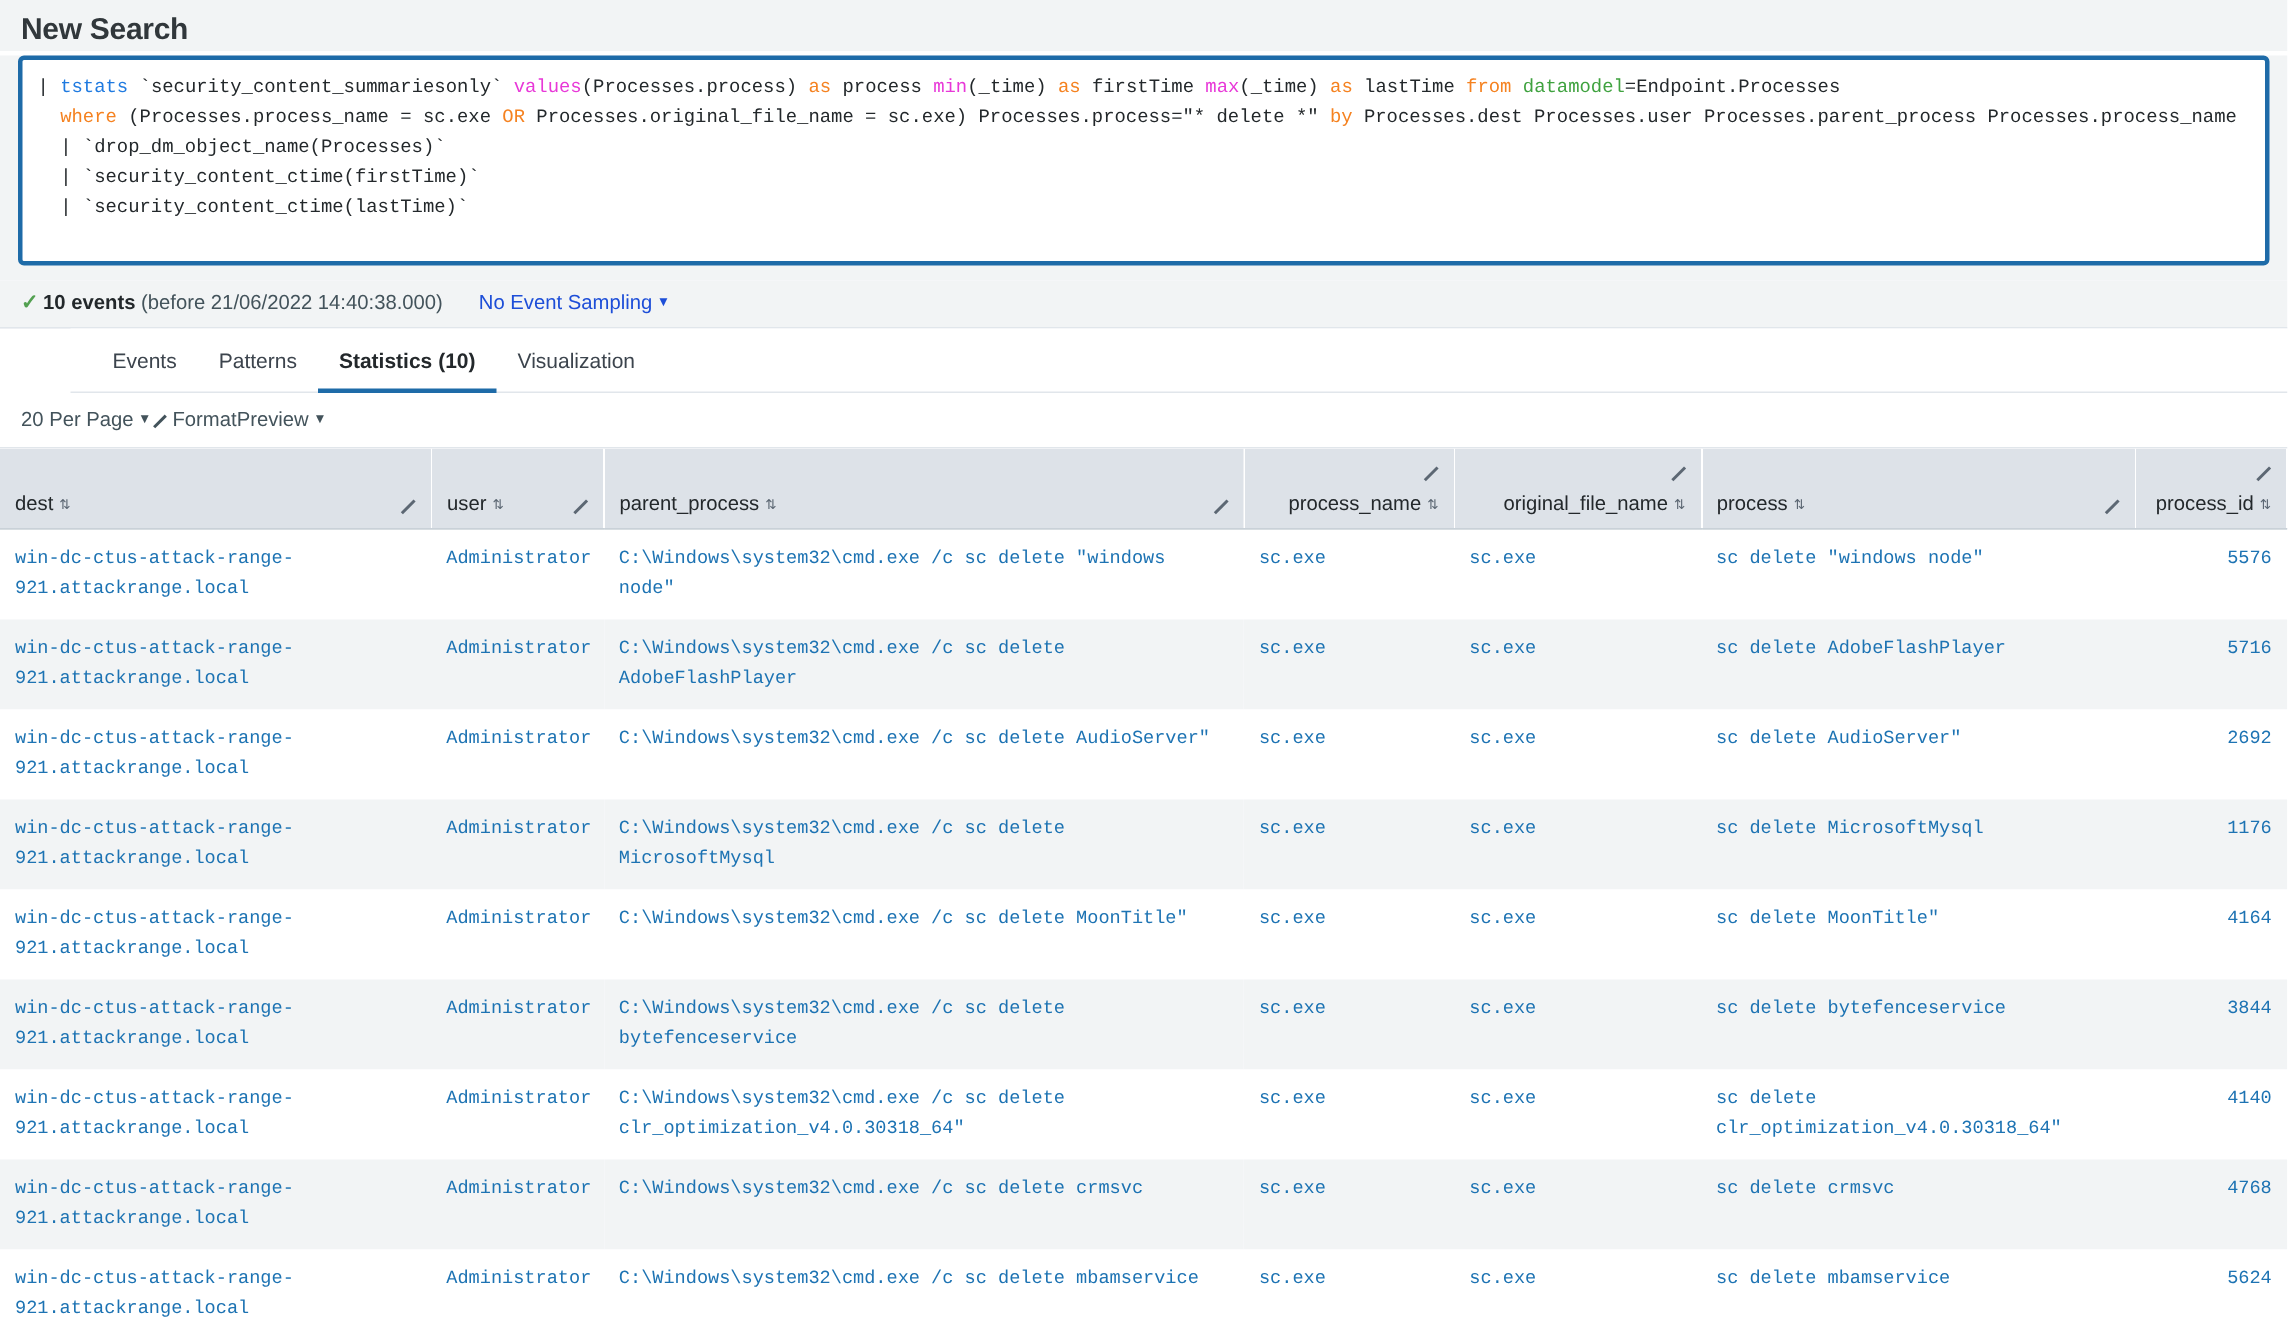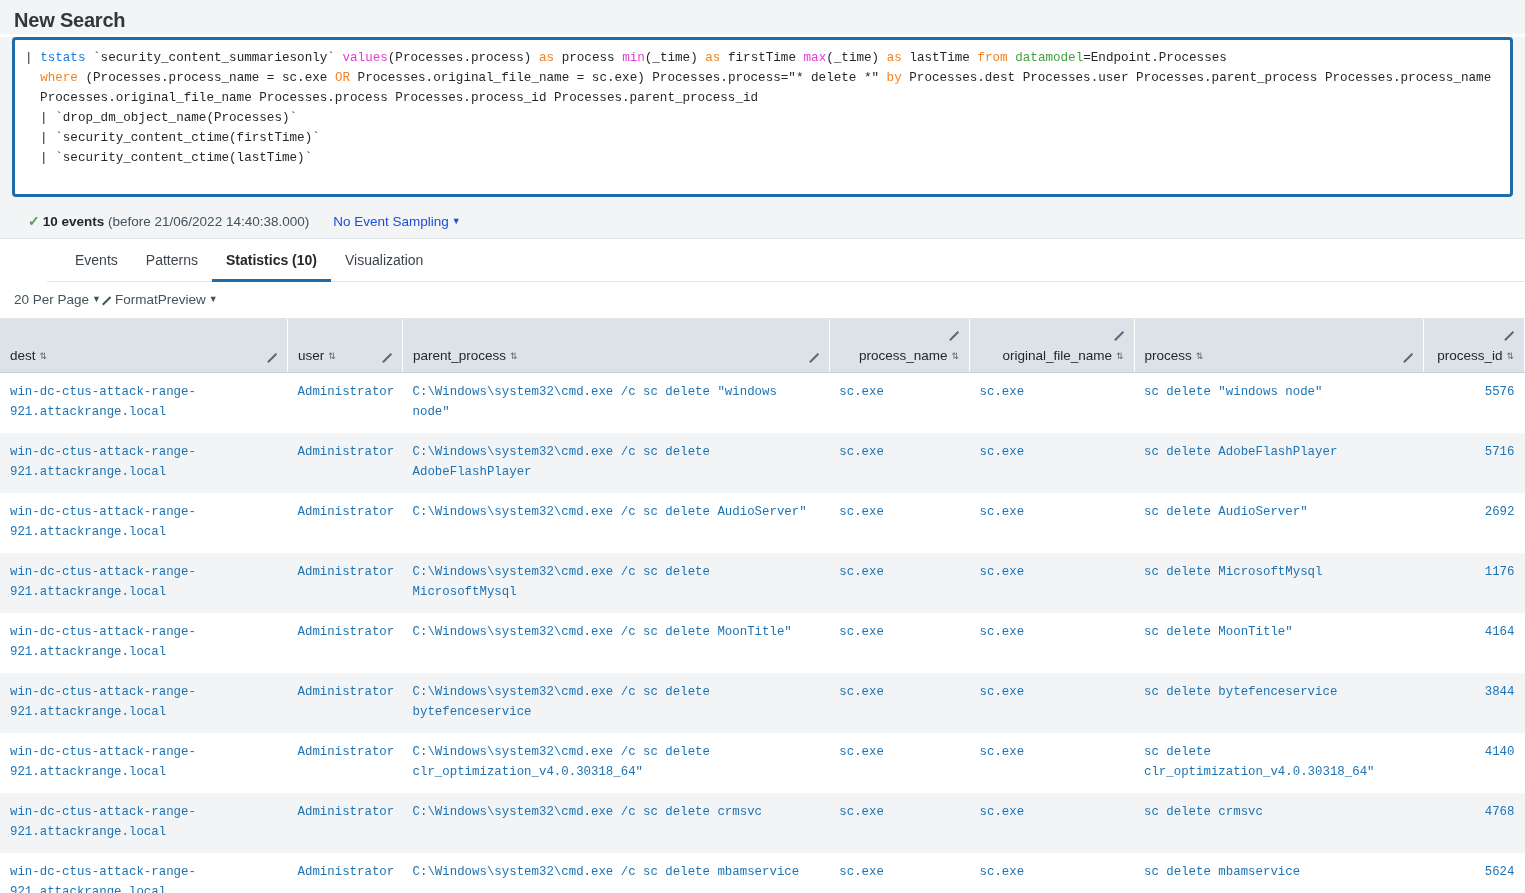--- a/index.html
+++ b/index.html
@@ -46,21 +46,21 @@
   }
   .kw-cmd   { color: #1f7ae0; }
   .kw-fn    { color: #e838d8; }
   .kw-op    { color: #f58220; }
   .kw-arg   { color: #3fa23f; }
 
   
   .status-bar {
     background: #f2f4f5;
     border-bottom: 1px solid #e1e6eb;
-    padding: 6px 14px 9px 28px;
+    padding: 6px 14px 9px 14px;
     font-size: 13.5px;
     color: #43535b;
     display: flex;
     align-items: center;
     gap: 24px;
   }
   .check { color: #53a051; font-size: 14px; margin-right: 3px; font-weight: bold;}
   .evt-count { font-weight: bold; color: #23282b; }
   .dropdown-lnk { color: #1d4ed8; cursor: pointer; }
   .caret { font-size: 9px; margin-left: 3px; display: inline-block; vertical-align: 2px;}
@@ -197,21 +197,20 @@
 
 <div class="page-head">
   <h1 class="page-title">New Search</h1>
 </div>
 
 <div class="search-wrap">
   <div class="search-box">
     <div id="spl-query">
         <div class="spl-line"><span>| </span><span class="kw-cmd">tstats</span><span> `security_content_summariesonly` </span><span class="kw-fn">values</span><span>(Processes.process) </span><span class="kw-op">as</span><span> process </span><span class="kw-fn">min</span><span>(_time) </span><span class="kw-op">as</span><span> firstTime </span><span class="kw-fn">max</span><span>(_time) </span><span class="kw-op">as</span><span> lastTime </span><span class="kw-op">from</span><span> </span><span class="kw-arg">datamodel</span><span>=Endpoint.Processes</span></div>
         <div class="spl-line"><span>  </span><span class="kw-op">where</span><span> (Processes.process_name = sc.exe </span><span class="kw-op">OR</span><span> Processes.original_file_name = sc.exe) Processes.process="* delete *" </span><span class="kw-op">by</span><span> Processes.dest Processes.user Processes.parent_process Processes.process_name</span></div>
-        <div class="spl-line"><span>  Processes.original_file_name Processes.process Processes.process_id Processes.parent_process_id</span></div>
         <div class="spl-line"><span>  | `drop_dm_object_name(Processes)`</span></div>
         <div class="spl-line"><span>  | `security_content_ctime(firstTime)`</span></div>
         <div class="spl-line"><span>  | `security_content_ctime(lastTime)`</span></div>
       </div>
   </div>
 </div>
 
 <div class="status-bar">
   <div>
     <span class="check">✓</span><span class="evt-count">10 events</span>

